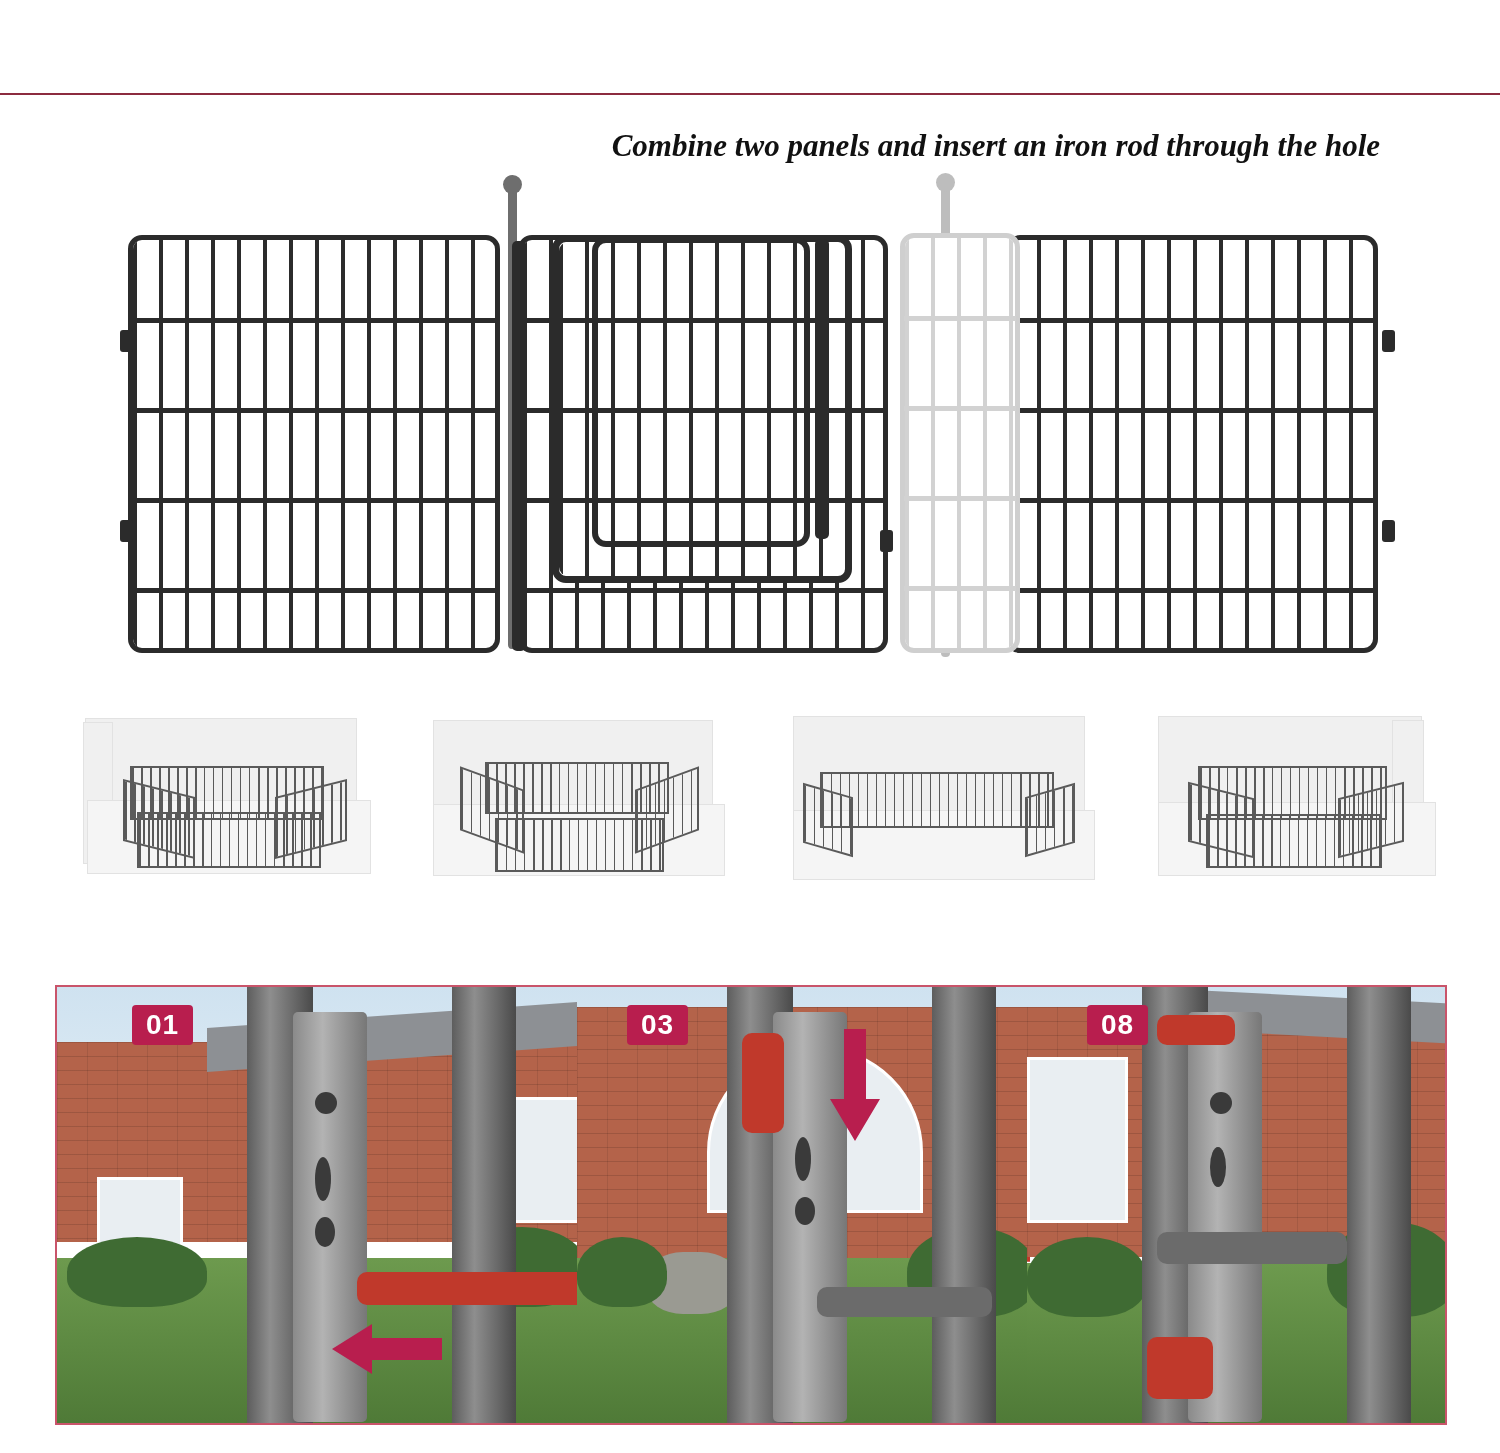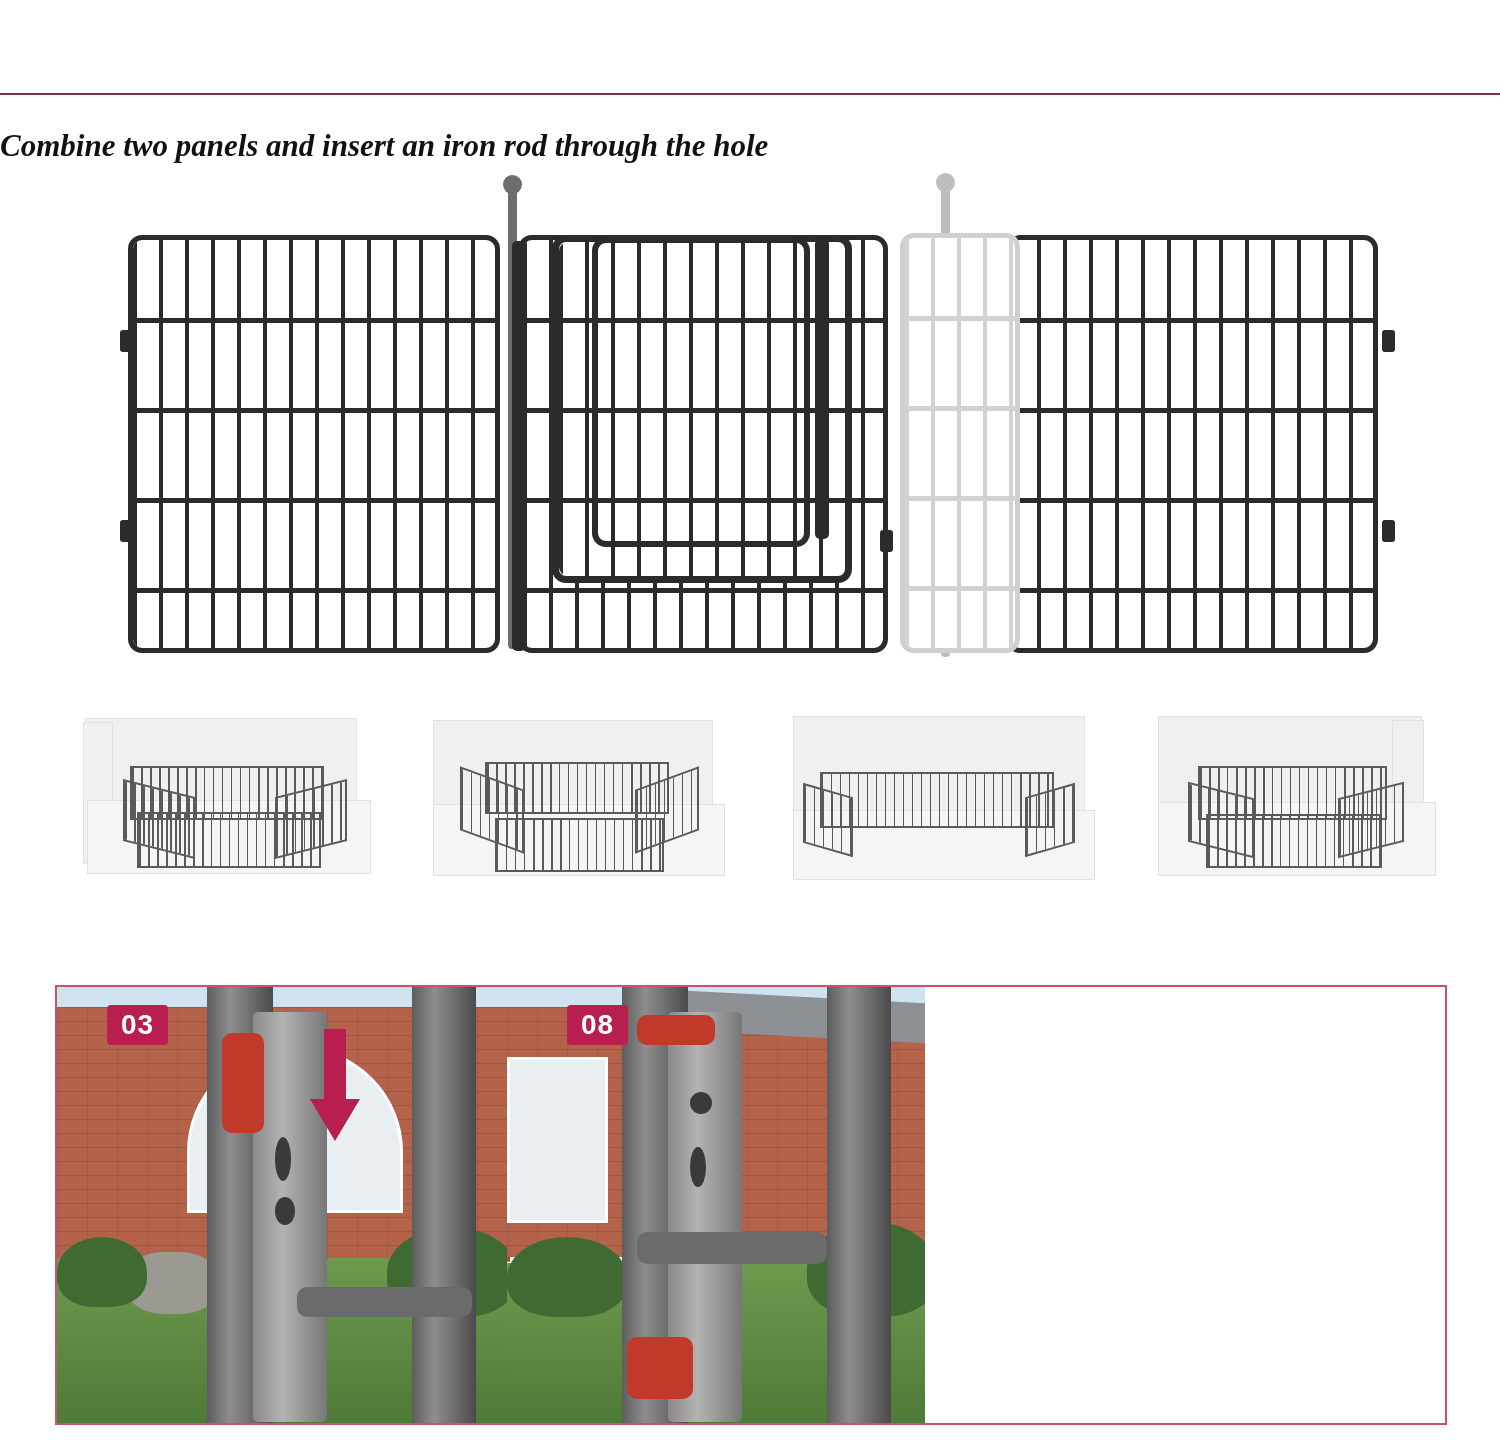--- a/index.html
+++ b/index.html
@@ -40,21 +40,21 @@
     left: 0; top: 93px;
     width: 1500px;
     height: 2px;
     background: #8c2b3f;
   }
 
   .subtitle {
     position: absolute;
     left: 0; top: 128px;
     width: 1380px;
-    text-align: left;
+    text-align: right;
     font-family: "Liberation Serif", serif;
     font-weight: bold;
     font-style: italic;
     font-size: 31px;
     color: #111111;
   }
 
   
   .diagram {
     position: absolute;
@@ -391,20 +391,44 @@
     <div class="wall-a" style="left:18px; top:102px; width:276px; height:72px; background:#f5f5f5;"></div>
     <div class="mini-fence" style="left:58px; top:66px; width:185px; height:50px;"></div>
     <div class="mini-fence" style="left:48px; top:90px; width:62px; height:56px; transform:skewY(14deg);"></div>
     <div class="mini-fence" style="left:198px; top:90px; width:62px; height:56px; transform:skewY(-14deg);"></div>
     <div class="mini-fence" style="left:66px; top:114px; width:172px; height:50px;"></div>
   </div>
 </div>
 
 <div class="photos">
 
+  <div class="photo p1">
+    <div class="sky"></div>
+    <div class="brick" style="left:0; top:55px; width:520px; height:200px;"></div>
+    <div class="roof" style="left:150px; top:28px; width:370px; height:44px; transform:skewY(-4deg);"></div>
+    <div class="window-w" style="left:430px; top:110px; width:90px; height:120px;"></div>
+    <div class="window-w" style="left:40px; top:190px; width:80px; height:75px;"></div>
+    <div class="grass" style="height:165px;"></div>
+    <div class="bush" style="left:10px; top:250px; width:140px; height:70px;"></div>
+    <div class="bush" style="left:400px; top:240px; width:130px; height:80px;"></div>
+
+    <div class="post" style="left:190px; top:0; width:66px; height:440px;"></div>
+    <div class="post" style="left:395px; top:0; width:64px; height:440px;"></div>
+    <div class="bracket" style="left:236px; top:25px; width:74px; height:410px;"></div>
+    <div class="bhole" style="left:258px; top:105px; width:22px; height:22px;"></div>
+    <div class="bhole" style="left:258px; top:170px; width:16px; height:44px;"></div>
+    <div class="bhole" style="left:258px; top:230px; width:20px; height:30px;"></div>
+
+    <div class="rod-red" style="left:300px; top:285px; width:236px; height:33px;"></div>
+    <svg class="arrow-mag" style="left:275px; top:335px; width:110px; height:54px;" viewBox="0 0 110 54">
+      <polygon points="0,27 40,2 40,16 110,16 110,38 40,38 40,52" fill="#b81e4e"></polygon>
+    </svg>
+
+    <div class="step-badge" style="left:75px; top:18px;">01</div>
+  </div>
 
   <div class="photo p2">
     <div class="divider" style="left:0;"></div>
     <div class="sky"></div>
     <div class="brick" style="left:0; top:20px; width:450px; height:255px;"></div>
     <div class="window-w" style="left:130px; top:60px; width:210px; height:160px; border-radius:105px 105px 0 0;"></div>
     <div class="grass" style="height:165px;"></div>
     <div class="stone" style="left:70px; top:265px; width:90px; height:62px;"></div>
     <div class="bush" style="left:0px; top:250px; width:90px; height:70px;"></div>
     <div class="bush" style="left:330px; top:240px; width:130px; height:90px;"></div>

